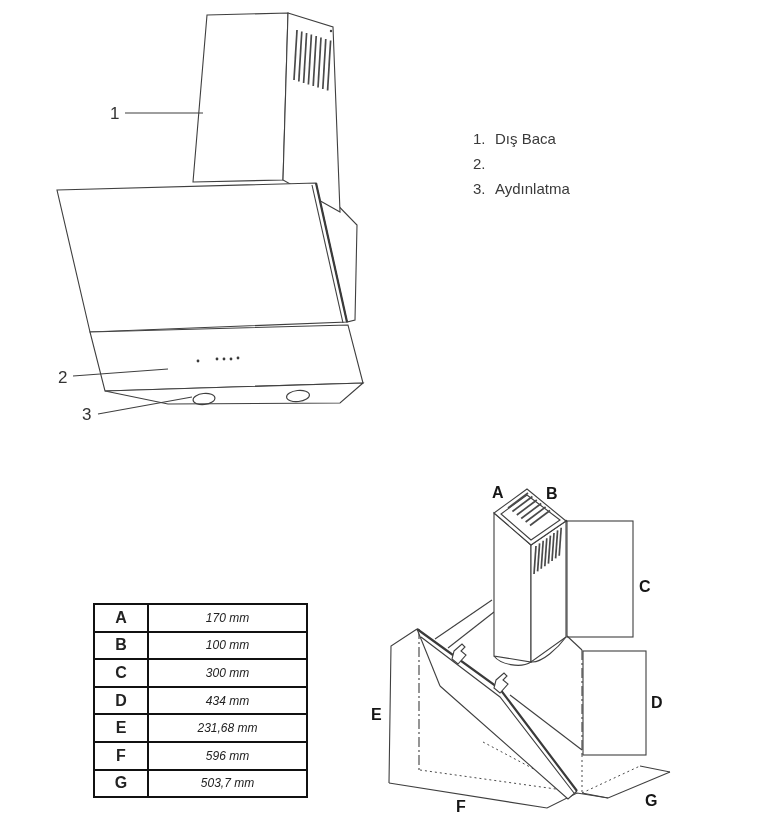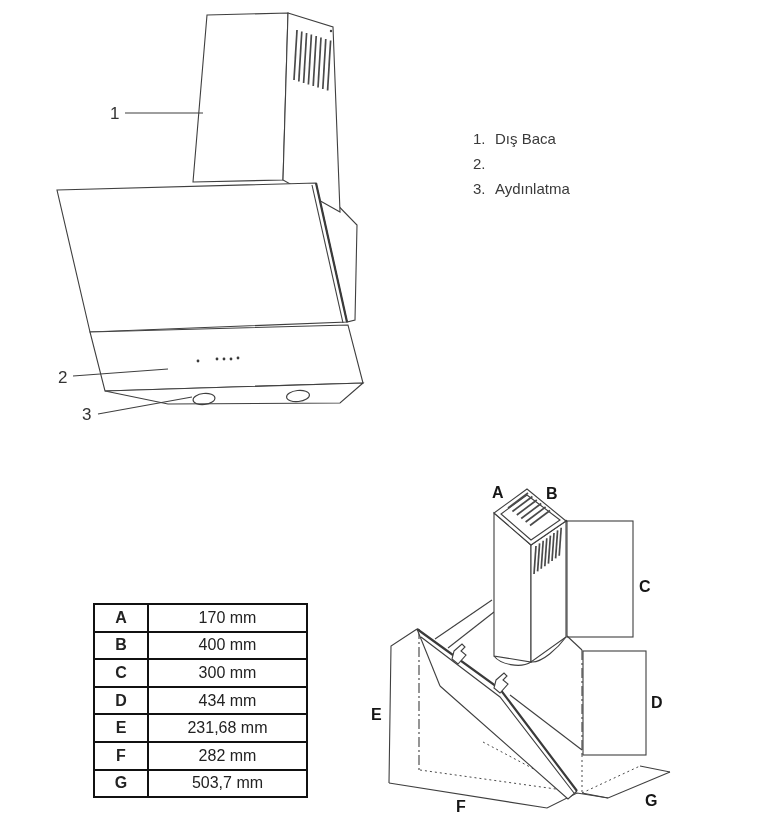--- a/index.html
+++ b/index.html
@@ -25,21 +25,21 @@
   .legend-num { width:22px; }
   .dim-table {
     position:absolute; left:93px; top:603px; width:215px;
     border-collapse:collapse;
   }
   .dim-table td {
     border:2px solid #111111; text-align:center; vertical-align:middle;
     height:27.6px; color:#222222;
   }
   .dim-table td.key { width:54px; font-weight:bold; font-size:16px; }
-  .dim-table td.val { font-size:16px; }
+  .dim-table td.val { font-size:12px;font-style:italic; }
 </style>
 </head>
 <body>
 
 <div class="page">
 
   <svg style="left:50px; top:5px;" width="340" height="415" viewBox="0 0 340 415">
 
     <polygon class="face" points="266,178 307,220 305,315 297,317"></polygon>
 
@@ -97,37 +97,37 @@
   </div>
 
   <table class="dim-table">
     <tbody>
       <tr>
         <td class="key">A</td>
         <td class="val">170 mm</td>
       </tr>
       <tr>
         <td class="key">B</td>
-        <td class="val">400 mm</td>
+        <td class="val">100 mm</td>
       </tr>
       <tr>
         <td class="key">C</td>
         <td class="val">300 mm</td>
       </tr>
       <tr>
         <td class="key">D</td>
         <td class="val">434 mm</td>
       </tr>
       <tr>
         <td class="key">E</td>
         <td class="val">231,68 mm</td>
       </tr>
       <tr>
         <td class="key">F</td>
-        <td class="val">282 mm</td>
+        <td class="val">596 mm</td>
       </tr>
       <tr>
         <td class="key">G</td>
         <td class="val">503,7 mm</td>
       </tr>
     </tbody>
   </table>
 
   <svg style="left:370px; top:470px;" width="395" height="361" viewBox="0 0 395 361">
 

